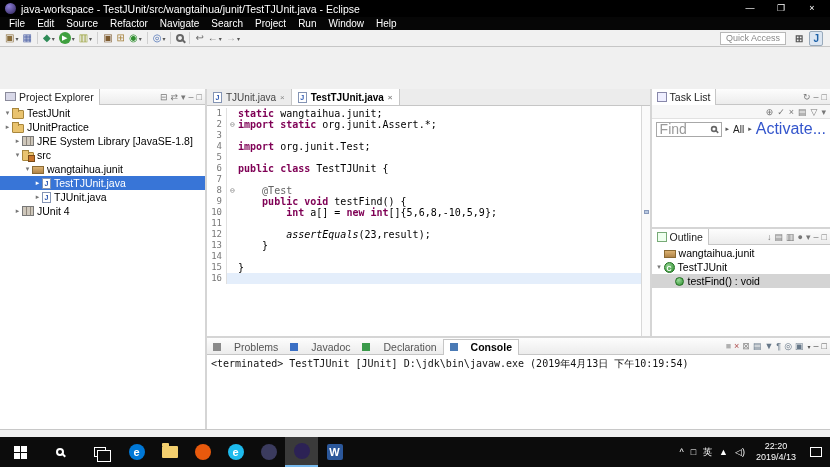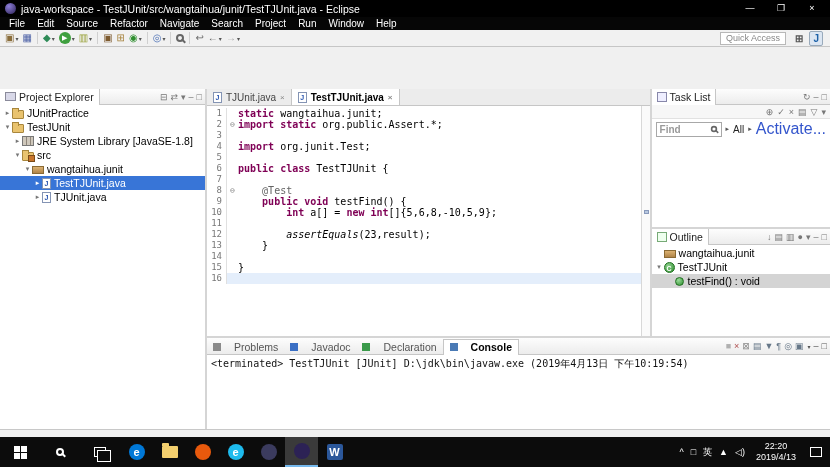--- a/index.html
+++ b/index.html
@@ -81,21 +81,21 @@
 .seg-it { color:#000; font-style:italic; }
 .seg-hl { background:#dbe4ee; outline:1px solid #b8c4d4; }
 .overview-ruler { position:absolute; top:0; right:0; width:9px; bottom:0; background:#fafafa; border-left:1px solid #d8d8d8; }
 .ov-mark { position:absolute; left:2px; width:5px; height:4px; background:#b9c9e0; border:1px solid #8899bb; }
 
 
 .task-list { flex:0 0 140px; display:flex; flex-direction:column; border-bottom:2px solid #d5d5d5; background:#fff; }
 .tl-toolbar { height:14px; display:flex; align-items:center; justify-content:flex-end; gap:4px; padding:0 4px; background:#f7f7f7; border-bottom:1px solid #e2e2e2; flex:0 0 14px; }
 .tl-find-row { height:20px; display:flex; align-items:center; padding:0 4px; gap:4px; flex:0 0 20px; }
 .find-box { width:66px; height:15px; border:1px solid #a8a8a8; background:#fff; display:flex; align-items:center; padding:0 3px; gap:3px; }
-.find-text { flex:1; color:#999; font-size:10px;font-weight:bold; }
+.find-text { flex:1; color:#999; font-size:14px; }
 .caret { font-size:7px; color:#555; }
 .tl-all { font-size:10px; color:#222; }
 .tl-activate { font-size:16px; color:#3355cc; }
 .tl-body { flex:1; background:#fff; }
 .outline { flex:1; display:flex; flex-direction:column; background:#fff; }
 
 
 .console { flex:1; display:flex; flex-direction:column; border-top:2px solid #d5d5d5; background:#fff; min-height:0; }
 .console-header { height:17px; background:linear-gradient(#fdfdfd,#ececec); border-bottom:1px solid #c6c6c6; display:flex; align-items:center; flex:0 0 17px; }
 .ctab { display:inline-flex; align-items:center; gap:13px; padding:0 6px; height:16px; font-size:10.5px; color:#555; }
@@ -233,28 +233,28 @@
         <span class="hdr-icons" id="pe-hdr-icons">
             <span class="hicon">⊟</span>
             <span class="hicon">⇄</span>
             <span class="hicon">▾</span>
             <span class="hicon">–</span>
             <span class="hicon">□</span>
           </span>
       </div>
       <div class="tree" id="pe-tree">
           <div class="trow" style="padding-left: 3px;">
+            <span class="arr">▾</span>
+            <span class="icn icn-project"></span>
+            <span class="tlabel">TestJUnit</span>
+          </div>
+          <div class="trow" style="padding-left: 3px;">
             <span class="arr">▸</span>
             <span class="icn icn-project"></span>
             <span class="tlabel">JUnitPractice</span>
-          </div>
-          <div class="trow" style="padding-left: 3px;">
-            <span class="arr">▾</span>
-            <span class="icn icn-project"></span>
-            <span class="tlabel">TestJUnit</span>
           </div>
           <div class="trow" style="padding-left: 13px;">
             <span class="arr">▸</span>
             <span class="icn icn-library"></span>
             <span class="tlabel">JRE System Library [JavaSE-1.8]</span>
           </div>
           <div class="trow" style="padding-left: 13px;">
             <span class="arr">▾</span>
             <span class="icn icn-src"></span>
             <span class="tlabel">src</span>
@@ -266,20 +266,25 @@
           </div>
           <div class="trow sel" style="padding-left: 33px;">
             <span class="arr">▸</span>
             <span class="icn icn-java-file">J</span>
             <span class="tlabel">TestTJUnit.java</span>
           </div>
           <div class="trow" style="padding-left: 33px;">
             <span class="arr">▸</span>
             <span class="icn icn-java-file">J</span>
             <span class="tlabel">TJUnit.java</span>
+          </div>
+          <div class="trow" style="padding-left: 13px;">
+            <span class="arr">▸</span>
+            <span class="icn icn-library"></span>
+            <span class="tlabel">JUnit 4</span>
           </div>
         </div>
     </div>
 
     <div class="center-col">
       <div class="top-row">
 
         <div class="editor">
           <div class="editor-tabs" id="editor-tabs">
               <div class="etab">
@@ -299,21 +304,21 @@
                   <span class="lnum">1</span>
                   <span class="cbody">
                     <span class="fold"></span>
                     <span class="ctext"><span class="seg-kw">static </span><span class="seg-pl">wangtaihua.junit;</span></span>
                   </span>
                 </div>
                 <div class="cline">
                   <span class="lnum">2</span>
                   <span class="cbody">
                     <span class="fold">⊖</span>
-                    <span class="ctext"><span class="seg-kw">import static </span><span class="seg-pl">org.public.Assert.*;</span></span>
+                    <span class="ctext"><span class="seg-kw">import static </span><span class="seg-pl">org.junit.Assert.*;</span></span>
                   </span>
                 </div>
                 <div class="cline">
                   <span class="lnum">3</span>
                   <span class="cbody">
                     <span class="fold"></span>
                     <span class="ctext"></span>
                   </span>
                 </div>
                 <div class="cline">

